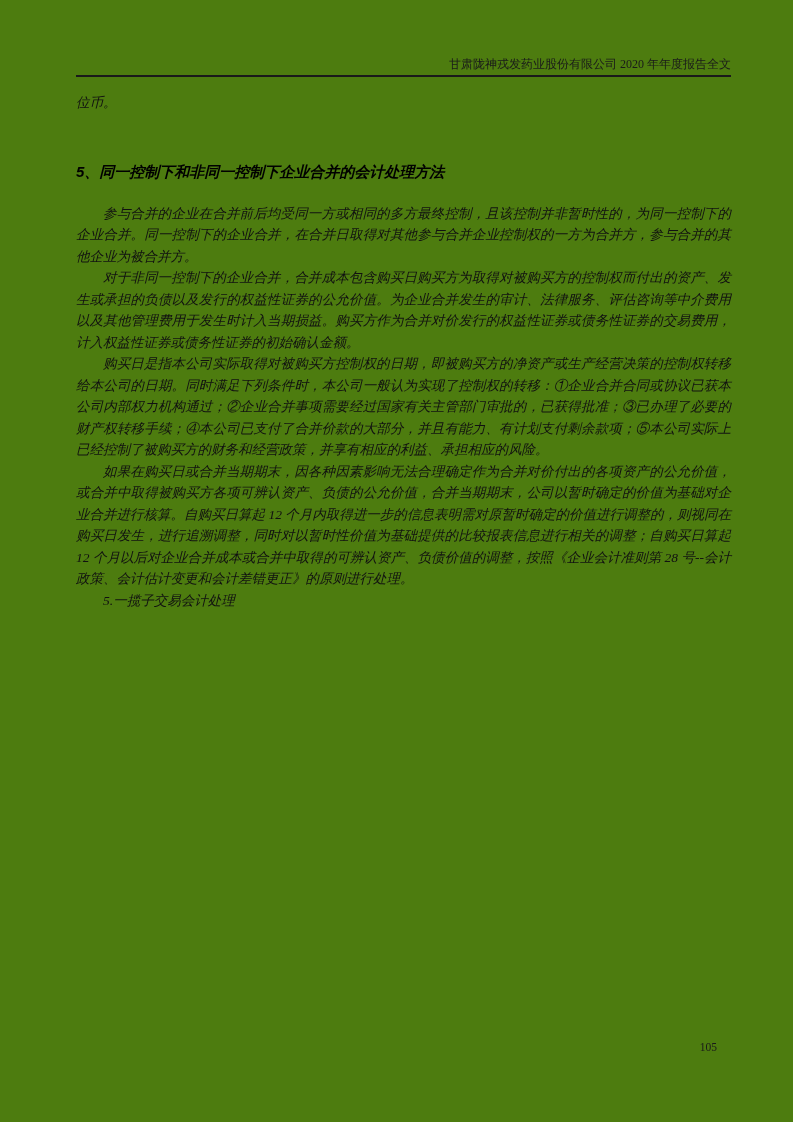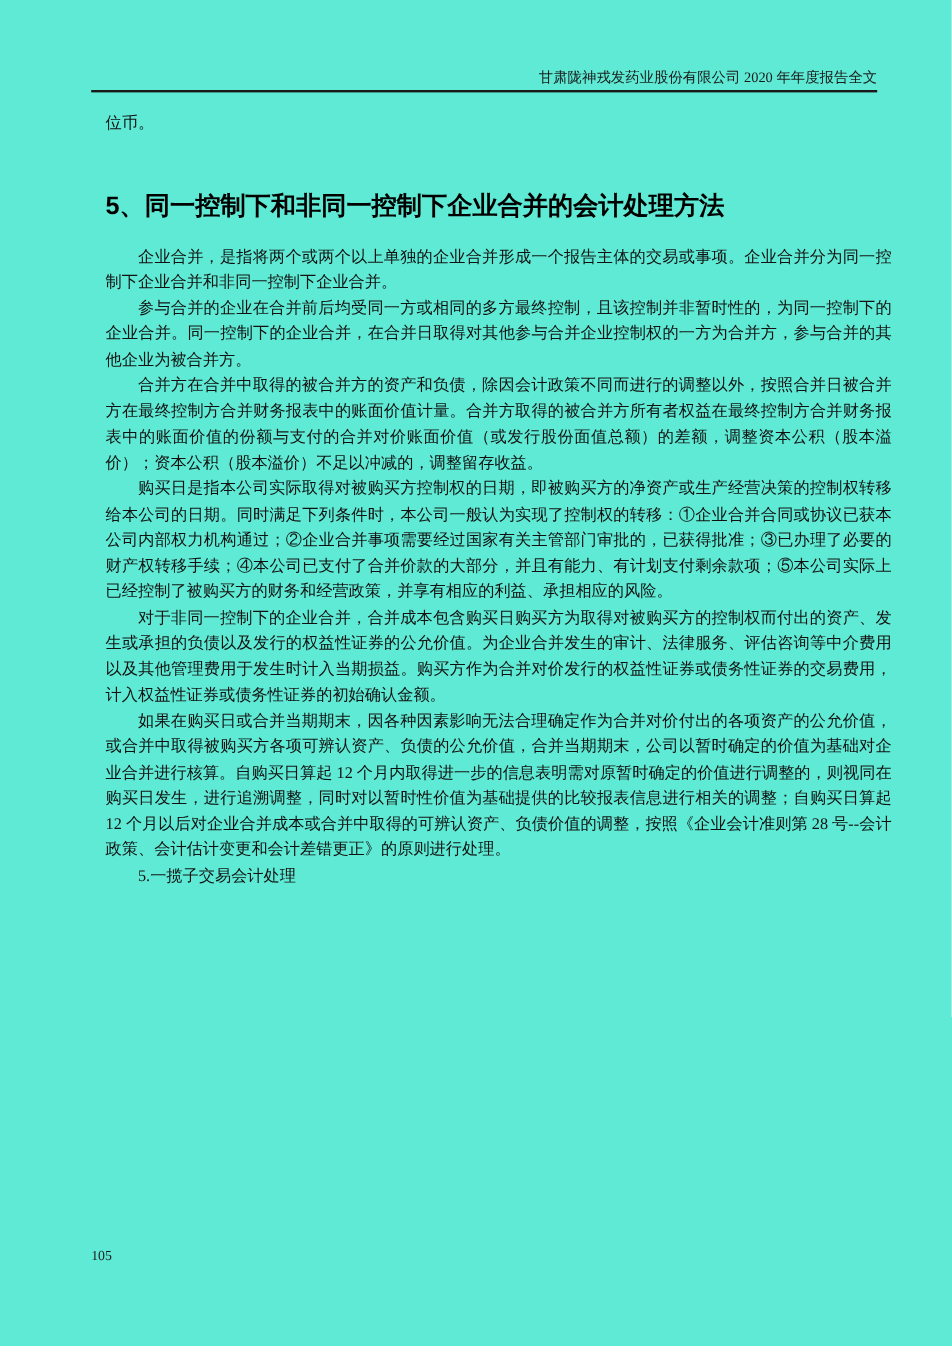--- a/index.html
+++ b/index.html
@@ -5,21 +5,21 @@
   html, body {
     margin: 0;
     padding: 0;
     background: #e8e8e8;
   }
   .page {
     position: relative;
     width: 793px;
     height: 1122px;
     margin: 0 auto;
-    background: #5eead4;
+    background: #4d7c0f;
     color: #111111;
     font-family: "Liberation Serif", "DejaVu Serif", serif;
     overflow: hidden;
   }
   .header {
     position: absolute;
     top: 56px;
     left: 76px;
     width: 655px;
     text-align: right;
@@ -32,47 +32,48 @@
     position: absolute;
     top: 75px;
     left: 76px;
     width: 655px;
     height: 0;
     border-top: 2px solid #1a1a1a;
   }
   .body-text {
     position: absolute;
     top: 92px;
-    left: 88px;
+    left: 76px;
     width: 655px;
     font-size: 13.5px;
     line-height: 21.5px;
     text-align: justify;
+    font-style: italic;
   }
   .cont-line {
     margin: 0;
   }
   .section-heading {
     font-family: "Liberation Sans", "DejaVu Sans", sans-serif;
-    font-size: 21px;
+    font-size: 15px;
     font-weight: bold;
     line-height: 22px;
     margin: 47px 0 20px 0;
     color: #000000;
   }
   .para {
     margin: 0;
     text-indent: 2em;
   }
   .footer {
     position: absolute;
     top: 1040px;
     left: 76px;
     width: 641px;
-    text-align: left;
+    text-align: right;
     font-size: 11.5px;
     line-height: 15px;
     color: #1a1a1a;
   }
 </style>
 </head>
 <body>
 
 <div class="page">
 
@@ -80,25 +81,23 @@
     <span>甘肃陇神戎发药业股份有限公司 2020 年年度报告全文</span>
   </div>
 
   <div class="header-rule"></div>
 
   <div class="body-text">
     <p class="cont-line">位币。</p>
 
     <h2 class="section-heading">5、同一控制下和非同一控制下企业合并的会计处理方法</h2>
 
-    <p class="para">企业合并，是指将两个或两个以上单独的企业合并形成一个报告主体的交易或事项。企业合并分为同一控制下企业合并和非同一控制下企业合并。</p>
     <p class="para">参与合并的企业在合并前后均受同一方或相同的多方最终控制，且该控制并非暂时性的，为同一控制下的企业合并。同一控制下的企业合并，在合并日取得对其他参与合并企业控制权的一方为合并方，参与合并的其他企业为被合并方。</p>
-    <p class="para">合并方在合并中取得的被合并方的资产和负债，除因会计政策不同而进行的调整以外，按照合并日被合并方在最终控制方合并财务报表中的账面价值计量。合并方取得的被合并方所有者权益在最终控制方合并财务报表中的账面价值的份额与支付的合并对价账面价值（或发行股份面值总额）的差额，调整资本公积（股本溢价）；资本公积（股本溢价）不足以冲减的，调整留存收益。</p>
+    <p class="para">对于非同一控制下的企业合并，合并成本包含购买日购买方为取得对被购买方的控制权而付出的资产、发生或承担的负债以及发行的权益性证券的公允价值。为企业合并发生的审计、法律服务、评估咨询等中介费用以及其他管理费用于发生时计入当期损益。购买方作为合并对价发行的权益性证券或债务性证券的交易费用，计入权益性证券或债务性证券的初始确认金额。</p>
     <p class="para">购买日是指本公司实际取得对被购买方控制权的日期，即被购买方的净资产或生产经营决策的控制权转移给本公司的日期。同时满足下列条件时，本公司一般认为实现了控制权的转移：①企业合并合同或协议已获本公司内部权力机构通过；②企业合并事项需要经过国家有关主管部门审批的，已获得批准；③已办理了必要的财产权转移手续；④本公司已支付了合并价款的大部分，并且有能力、有计划支付剩余款项；⑤本公司实际上已经控制了被购买方的财务和经营政策，并享有相应的利益、承担相应的风险。</p>
-    <p class="para">对于非同一控制下的企业合并，合并成本包含购买日购买方为取得对被购买方的控制权而付出的资产、发生或承担的负债以及发行的权益性证券的公允价值。为企业合并发生的审计、法律服务、评估咨询等中介费用以及其他管理费用于发生时计入当期损益。购买方作为合并对价发行的权益性证券或债务性证券的交易费用，计入权益性证券或债务性证券的初始确认金额。</p>
     <p class="para">如果在购买日或合并当期期末，因各种因素影响无法合理确定作为合并对价付出的各项资产的公允价值，或合并中取得被购买方各项可辨认资产、负债的公允价值，合并当期期末，公司以暂时确定的价值为基础对企业合并进行核算。自购买日算起 12 个月内取得进一步的信息表明需对原暂时确定的价值进行调整的，则视同在购买日发生，进行追溯调整，同时对以暂时性价值为基础提供的比较报表信息进行相关的调整；自购买日算起 12 个月以后对企业合并成本或合并中取得的可辨认资产、负债价值的调整，按照《企业会计准则第 28 号--会计政策、会计估计变更和会计差错更正》的原则进行处理。</p>
     <p class="para">5.一揽子交易会计处理</p>
   </div>
 
   <div class="footer">
     <span>105</span>
   </div>
 
 </div>
 

